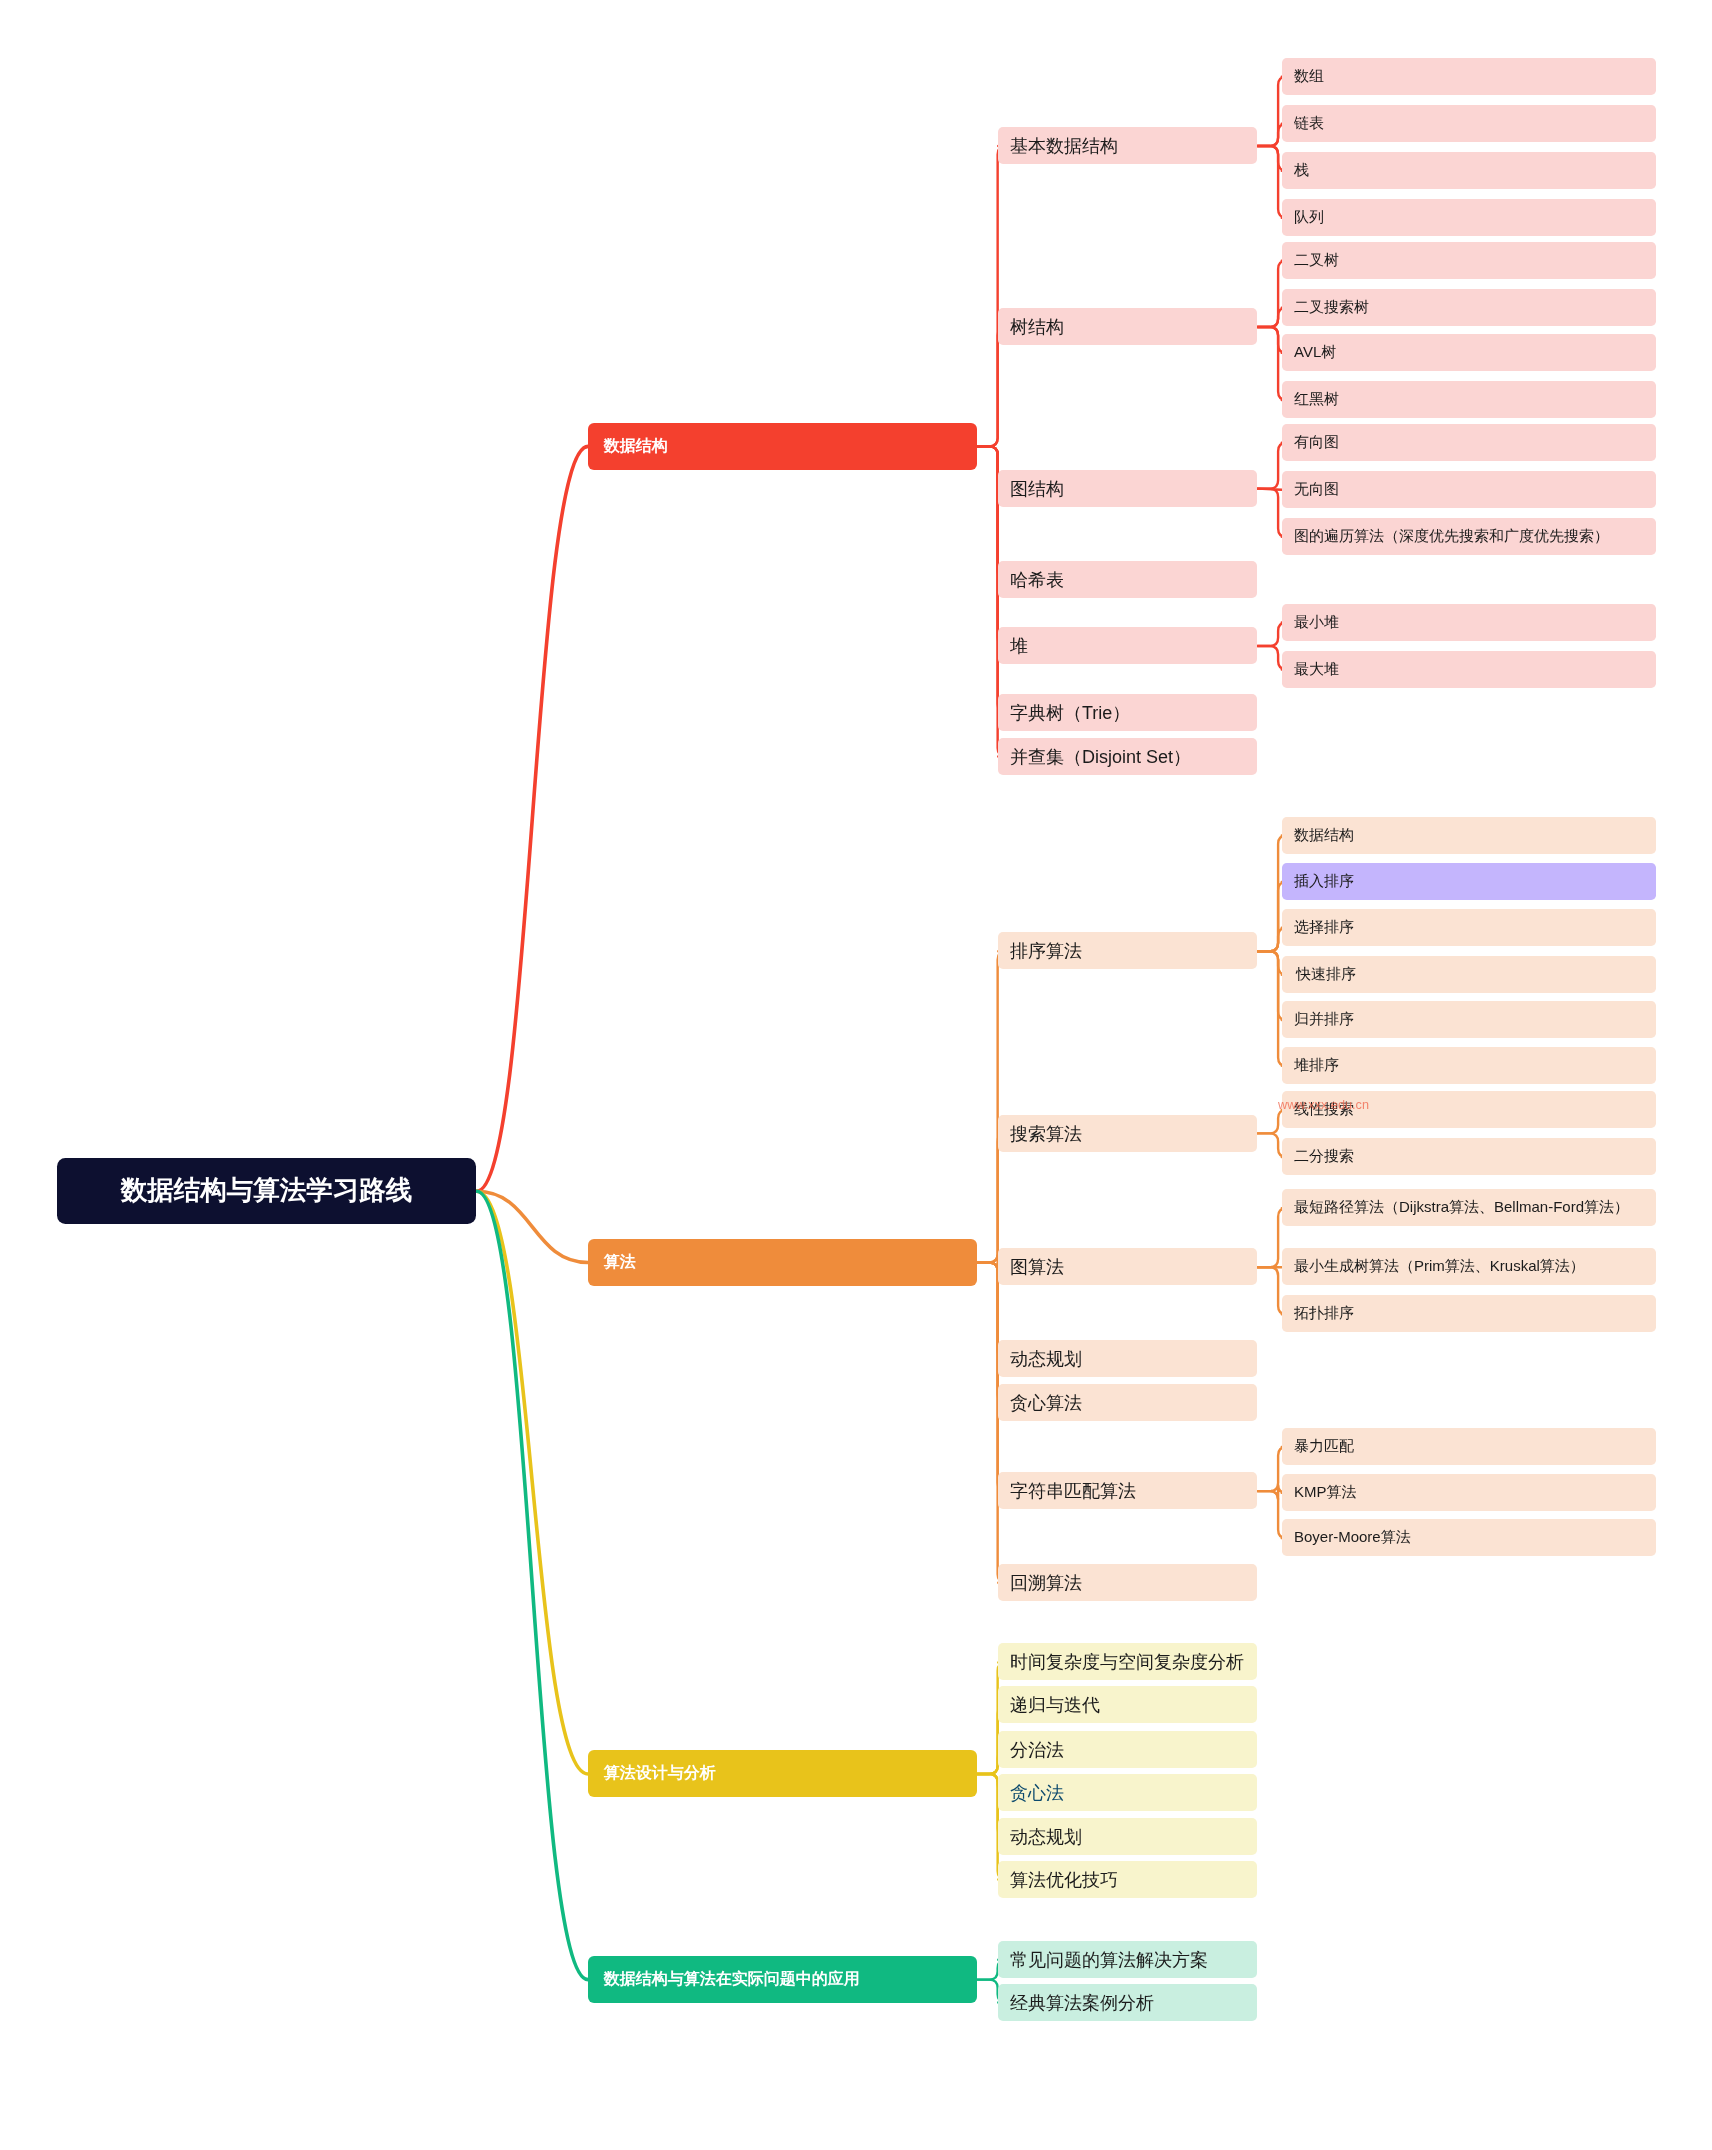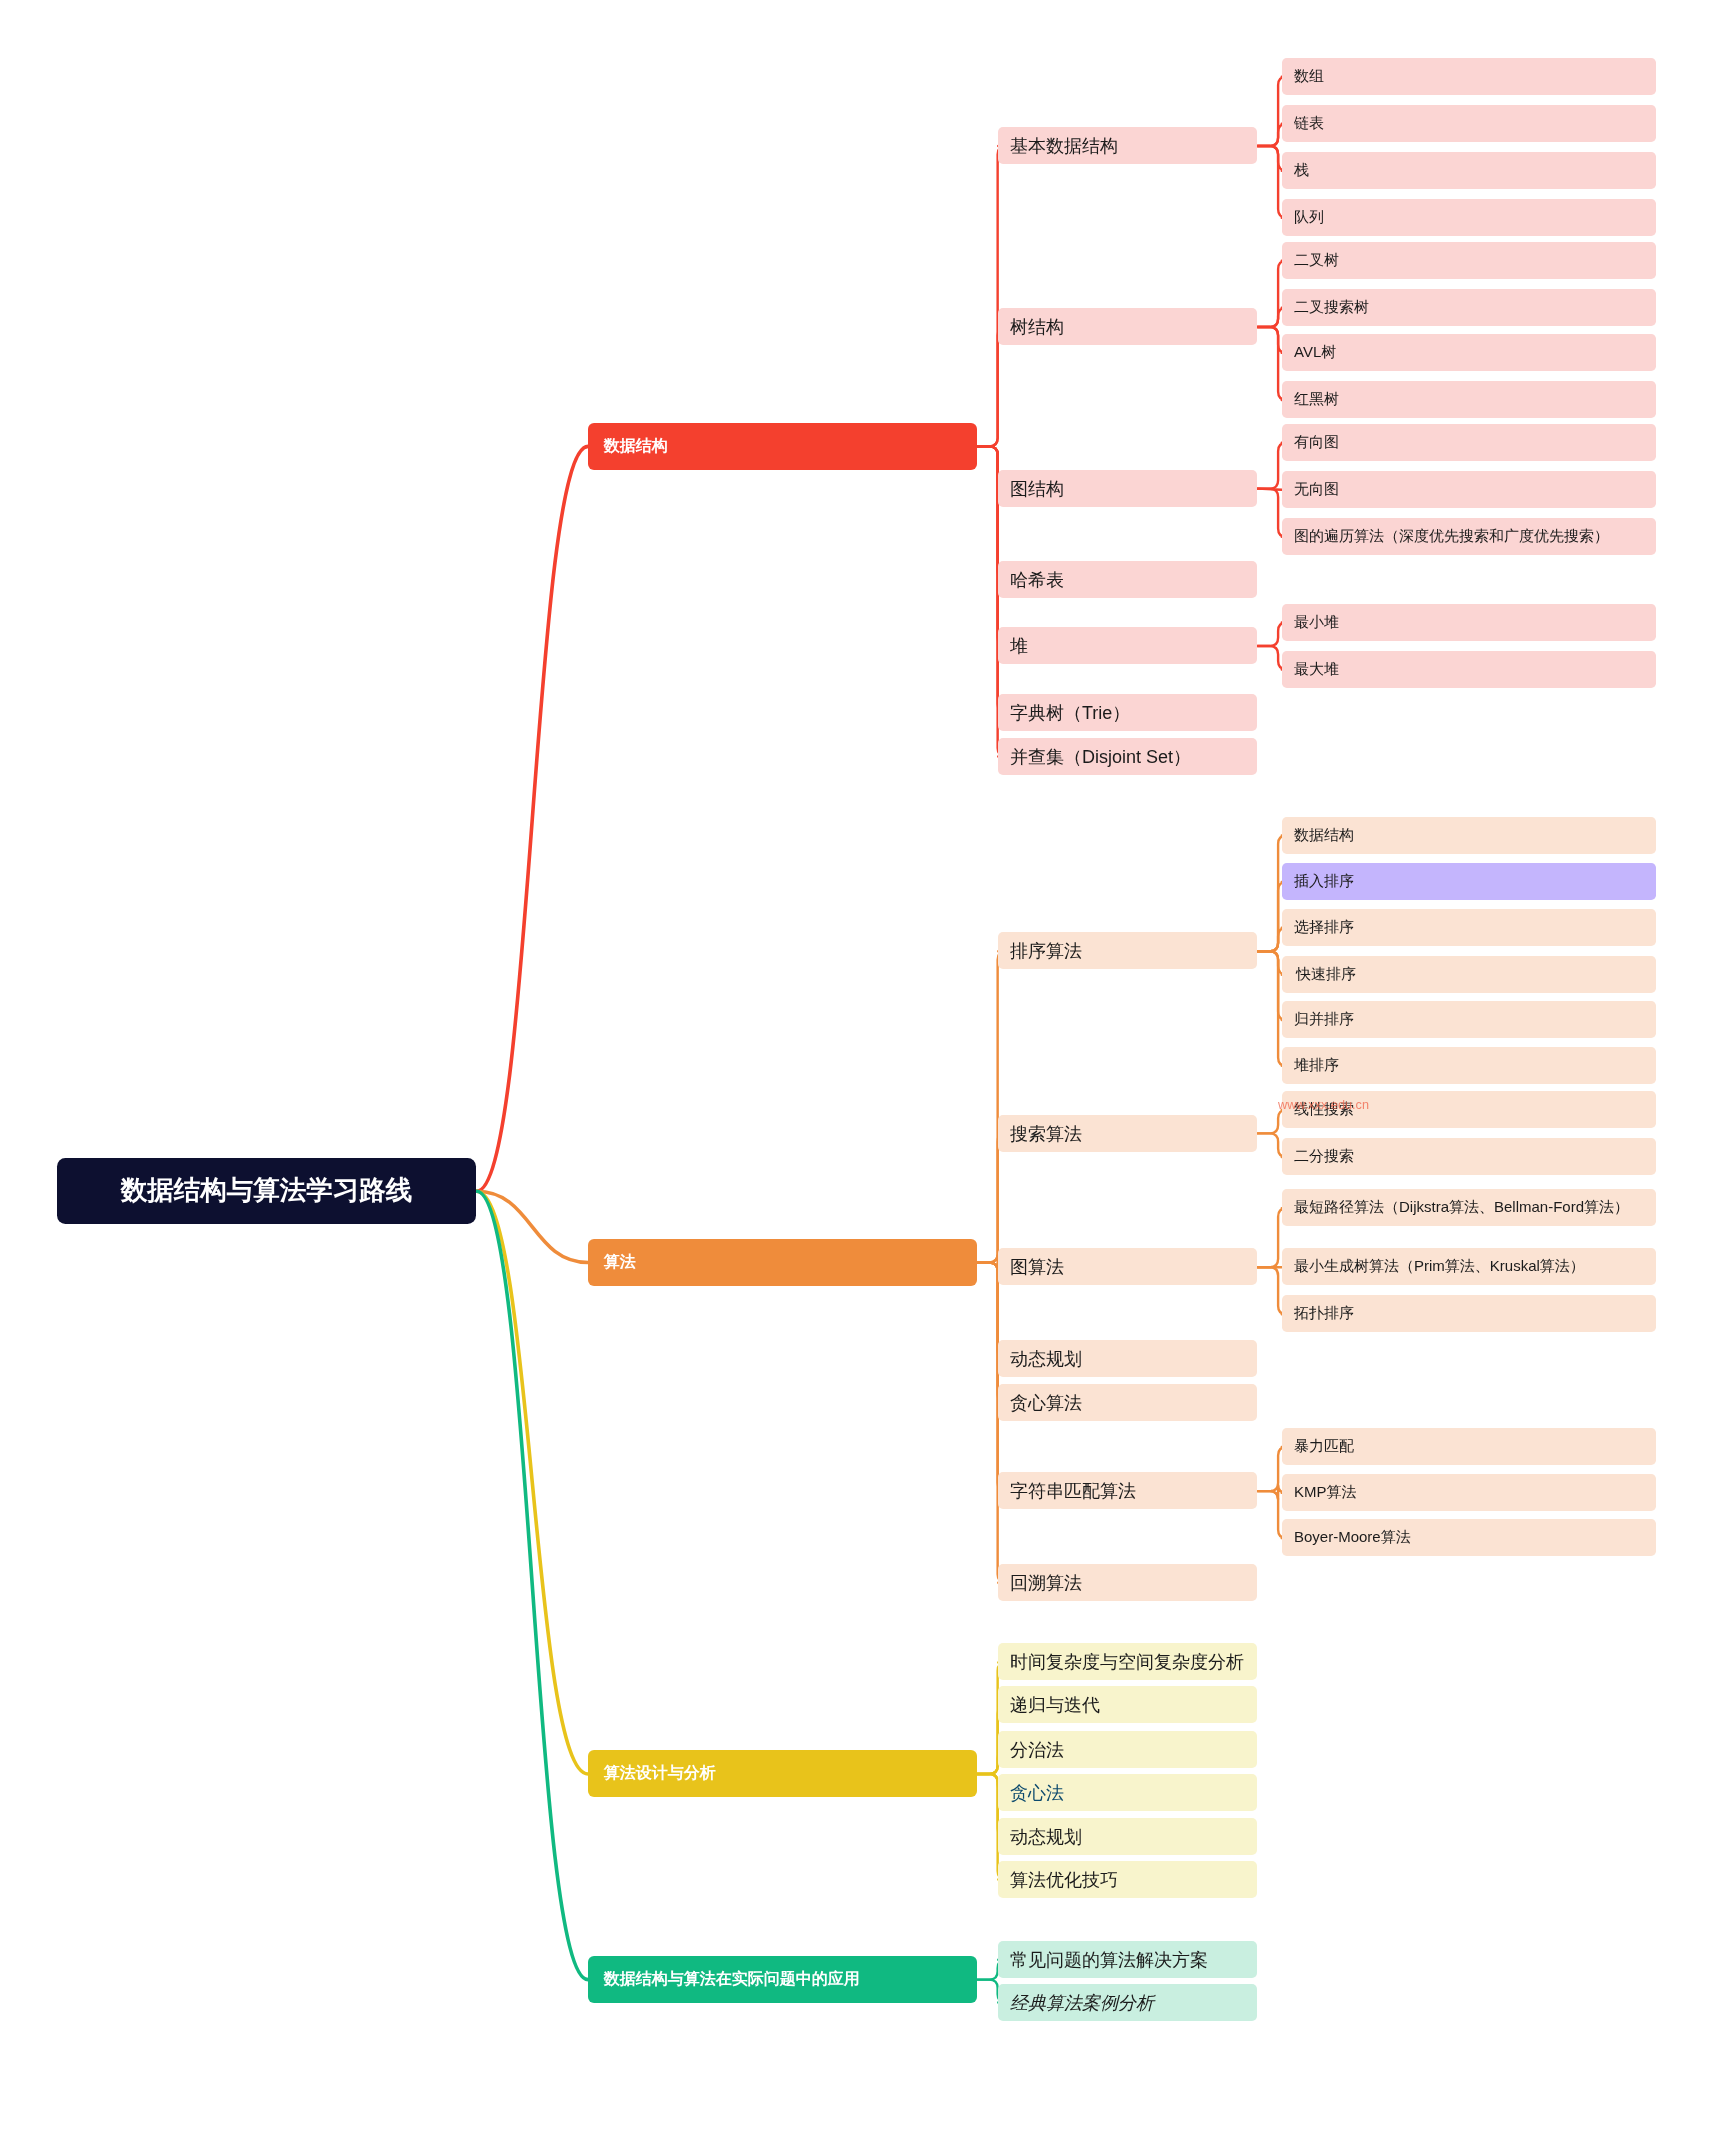--- a/index.html
+++ b/index.html
@@ -122,17 +122,17 @@
       <div class="node sub" style="left: 998px; top: 1564px; width: 259px; min-height: 37px; background: rgb(251, 227, 211); color: rgb(27, 27, 27); height: 37px;">回溯算法</div>
       <div class="node main" style="left: 588px; top: 1750px; width: 389px; min-height: 47px; background: rgb(232, 195, 27); color: rgb(255, 255, 255); height: 47px;">算法设计与分析</div>
       <div class="node sub" style="left: 998px; top: 1643px; width: 259px; min-height: 37px; background: rgb(248, 244, 204); color: rgb(27, 27, 27); height: 37px;">时间复杂度与空间复杂度分析</div>
       <div class="node sub" style="left: 998px; top: 1686px; width: 259px; min-height: 37px; background: rgb(248, 244, 204); color: rgb(27, 27, 27); height: 37px;">递归与迭代</div>
       <div class="node sub" style="left: 998px; top: 1731px; width: 259px; min-height: 37px; background: rgb(248, 244, 204); color: rgb(27, 27, 27); height: 37px;">分治法</div>
       <div class="node sub" style="left: 998px; top: 1774px; width: 259px; min-height: 37px; background: rgb(248, 244, 204); color: #0c4a6e; height: 37px;">贪心法</div>
       <div class="node sub" style="left: 998px; top: 1818px; width: 259px; min-height: 37px; background: rgb(248, 244, 204); color: rgb(27, 27, 27); height: 37px;">动态规划</div>
       <div class="node sub" style="left: 998px; top: 1861px; width: 259px; min-height: 37px; background: rgb(248, 244, 204); color: rgb(27, 27, 27); height: 37px;">算法优化技巧</div>
       <div class="node main" style="left: 588px; top: 1956px; width: 389px; min-height: 47px; background: rgb(16, 185, 129); color: rgb(255, 255, 255); height: 47px;">数据结构与算法在实际问题中的应用</div>
       <div class="node sub" style="left: 998px; top: 1941px; width: 259px; min-height: 37px; background: rgb(201, 239, 224); color: rgb(27, 27, 27); height: 37px;">常见问题的算法解决方案</div>
-      <div class="node sub" style="left: 998px; top: 1984px; width: 259px; min-height: 37px; background: rgb(201, 239, 224); color: rgb(27, 27, 27); height: 37px; font-style: italic;">经典算法案例分析</div>
+      <div class="node sub" style="left: 998px; top: 1984px; width: 259px; min-height: 37px; background: rgb(201, 239, 224); color: rgb(27, 27, 27); height: 37px;">经典算法案例分析</div>
     </div>
   <div class="watermark" id="watermark" style="left: 1278px; top: 1098px; color: rgb(240, 99, 74);">www.xxx.edu.cn</div>
 </div>
 
 
 </body></html>

